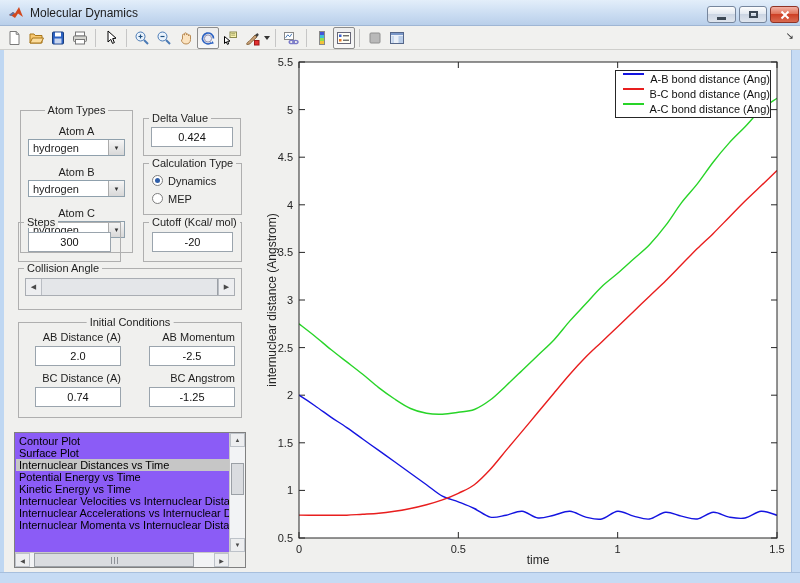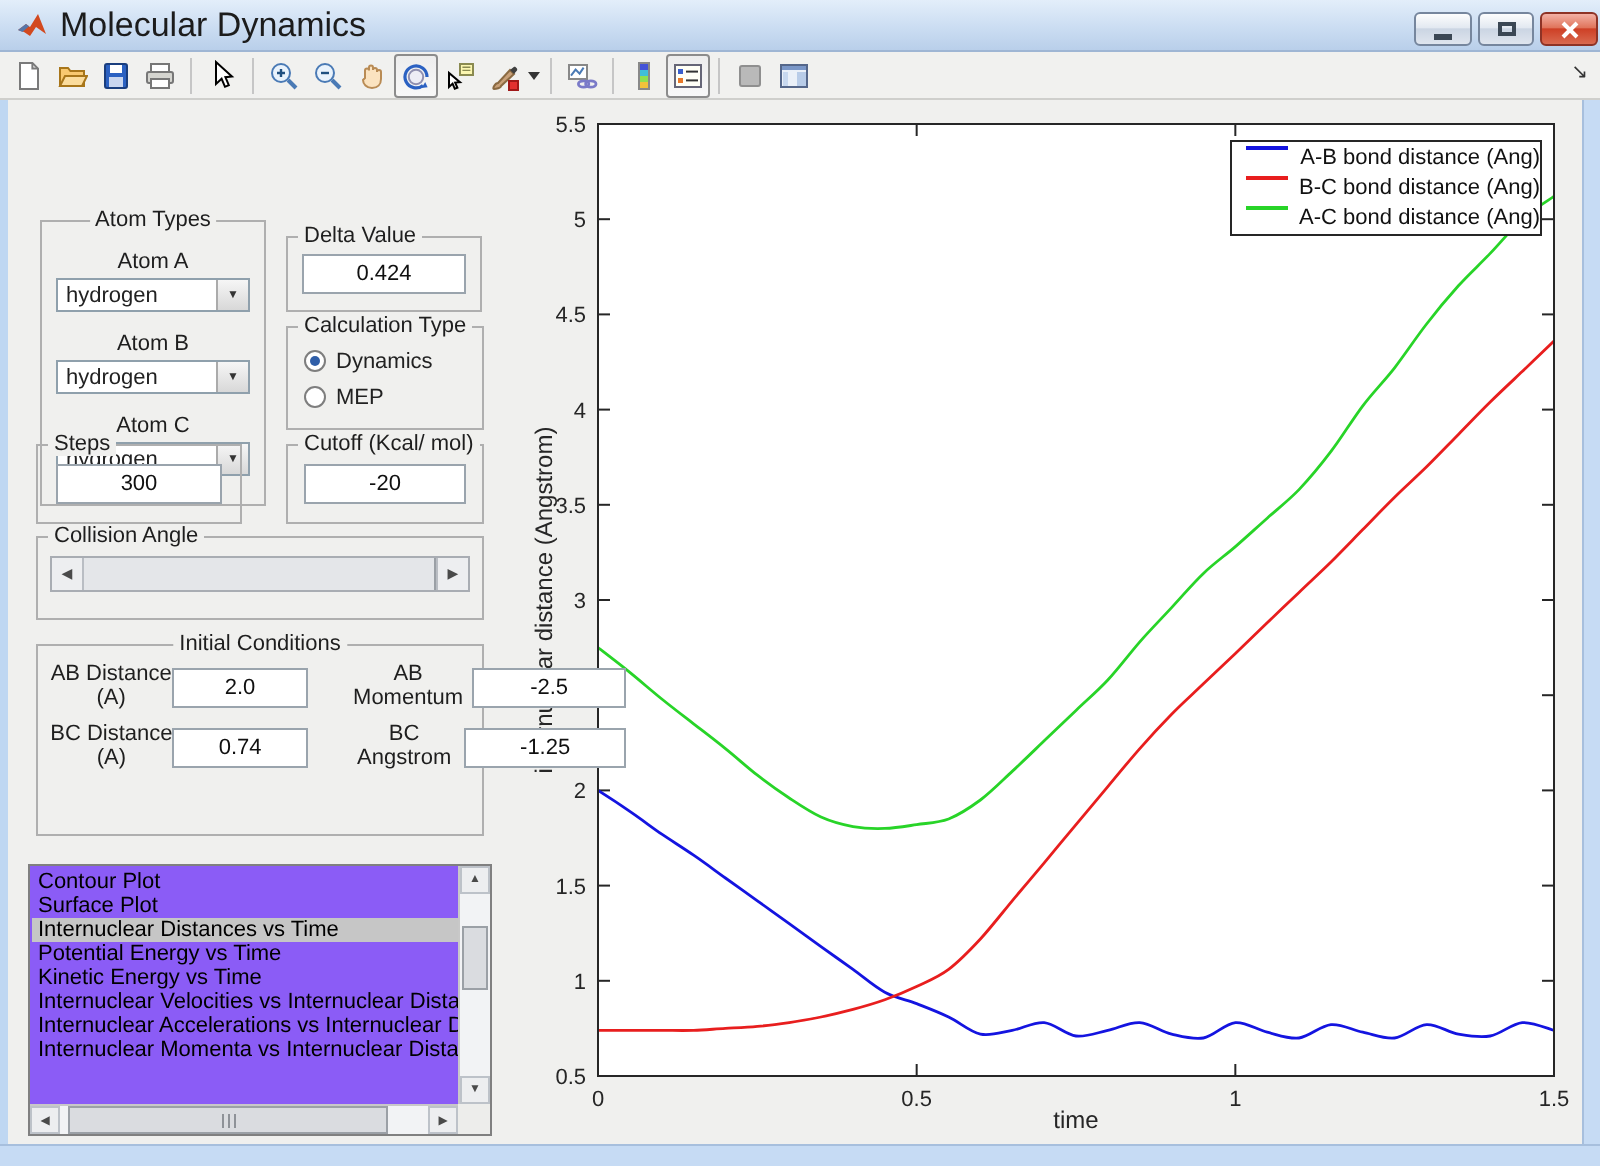--- a/index.html
+++ b/index.html
@@ -6,21 +6,21 @@
   html,body { width:800px; height:583px; }
   body { font-family:"Liberation Sans", sans-serif; font-size:11px; color:#222; }
 
   .window { position:relative; width:800px; height:583px; background:#F0F0EE; overflow:hidden; }
 
   
   .titlebar { position:absolute; left:0; top:0; width:800px; height:26px;
     background:linear-gradient(#E3EEFA,#CBDDF2 55%,#B9CFEA); border-bottom:1px solid #9FB6D4;
     display:flex; align-items:center; }
   .app-icon { width:16px; height:16px; margin-left:8px; }
-  .title-text { margin-left:6px; font-size:17px; color:#1C1C1C; }
+  .title-text { margin-left:6px; font-size:12px; color:#1C1C1C; }
   .wbtn { position:absolute; top:6px; height:17px; border:1px solid #76869D; border-radius:3px;
     background:linear-gradient(#FDFDFD,#E3E9F1 45%,#CBD5E3 50%,#DFE5EE);
     display:flex; align-items:center; justify-content:center; }
   .wbtn.min  { left:707px; width:29px; }
   .wbtn.max  { left:739px; width:28px; }
   .wbtn.close{ left:770px; width:29px; border-color:#8E3326;
     background:linear-gradient(#F3B1A5,#E0755C 45%,#CE4026 50%,#D96A50); }
   .glyph-min { width:9px; height:3px; background:#3B4754; margin-top:7px; }
   .glyph-max { width:9px; height:7px; border:2px solid #3B4754; background:transparent; }
 
@@ -73,21 +73,21 @@
   .sl-arrow { width:16px; height:100%; background:#EDEEF0; display:flex; align-items:center;
     justify-content:center; font-size:7px; color:#4A4A4A; }
   .sl-arrow.left { border-right:1px solid #B9BDC3; }
   .sl-arrow.right { border-left:1px solid #B9BDC3; }
   .sl-thumb { width:176px; height:100%; background:#E4E6E9; border-right:1px solid #9BA0A6; }
   .sl-track-gap { flex:1; }
 
   
   .ic-grid { position:absolute; left:6px; top:8px; width:210px; display:grid;
     grid-template-columns:1fr 1fr; column-gap:18px; row-gap:6px; }
-  .ic-cell { display:flex; flex-direction:row; align-items:flex-start; }
+  .ic-cell { display:flex; flex-direction:column; align-items:flex-end; }
   .ic-cell .tfield { width:86px; height:20px; margin-top:3px; }
 
   
   .listbox { position:absolute; left:14px; top:432px; width:232px; height:136px;
     background:#8b5cf6; border:1px solid #808080; }
   .lb-items { position:absolute; left:1px; top:2px; right:16px; bottom:15px; overflow:hidden; }
   .lbitem { height:12px; line-height:12px; padding-left:3px; white-space:nowrap; overflow:hidden; color:#000; }
   .lbitem.selected { background:#C6C6C6; }
   .vscroll { position:absolute; right:0; top:0; width:16px; bottom:15px; background:#F2F3F5; border-left:1px solid #C8C8C8; }
   .hscroll { position:absolute; left:0; bottom:0; right:16px; height:15px; background:#F2F3F5; border-top:1px solid #C8C8C8; display:flex; }

